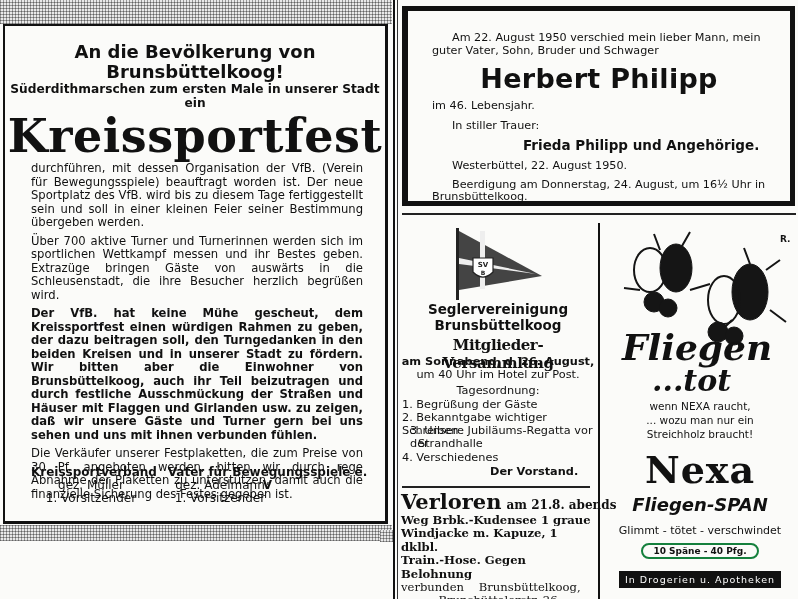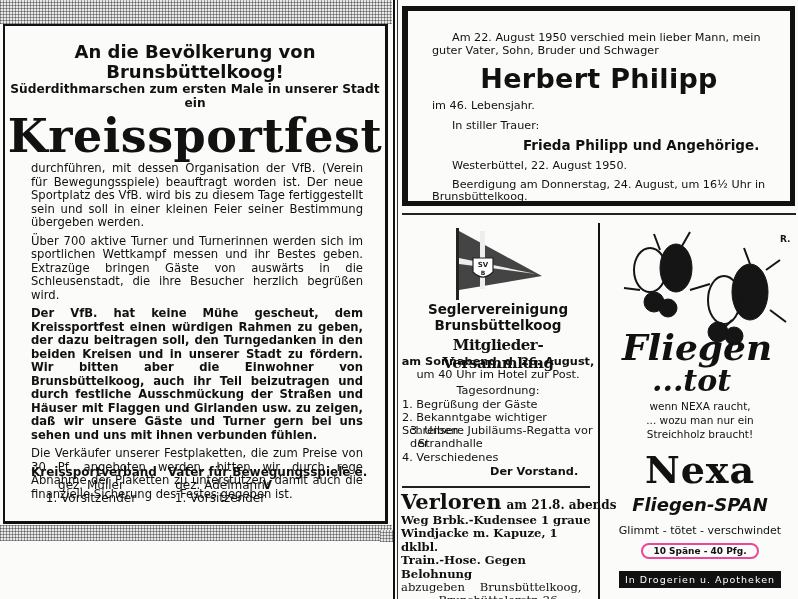--- a/index.html
+++ b/index.html
@@ -39,21 +39,21 @@
 
   
   .v-head { font-family:"DejaVu Serif", serif; font-weight:bold; font-size:21px; }
   .v-text { font-family:"DejaVu Serif", serif; font-size:11.6px; line-height:13.4px; font-weight:bold; }
 
   
   .n-script { font-family:"DejaVu Serif", serif; font-style:italic; font-weight:bold; font-size:36px; line-height:38px; }
   .n-small { font-size:10.5px; line-height:13px; }
   .n-logo { font-family:"DejaVu Serif", serif; font-weight:bold; font-size:38px; letter-spacing:1px; line-height:40px; }
   .n-span { font-weight:bold; font-size:18px; font-style:italic; }
-  .pill { border:2px solid #ec4899; border-radius:10px; font-size:9px; padding:1px 10px; font-weight:bold; display:inline-block; }
+  .pill { border:2px solid #15803d; border-radius:10px; font-size:9px; padding:1px 10px; font-weight:bold; display:inline-block; }
   .black-bar { background:#111; color:#fff; font-size:9.5px; letter-spacing:1px; padding:3px 6px; display:inline-block; }
 </style>
 </head>
 <body>
 
 <div class="hatch" style="left:0;top:0;width:392px;height:24px;"></div>
 <div class="hatch" style="left:0;top:525px;width:392px;height:16px;"></div>
 <div class="hatch" style="left:380px;top:530px;width:14px;height:12px;"></div>
 
 <div class="abs" style="left:393px;top:0;width:2px;height:599px;background:#111;"></div>
@@ -123,21 +123,21 @@
 <div class="abs" style="left:402px;top:486px;width:188px;height:2px;background:#222;"></div>
 
 <div class="abs" style="left:401px;top:489px;width:194px;height:108px;">
   <div style="white-space:nowrap;">
     <span class="v-head">Verloren</span>
     <span class="v-text" style="font-size:12px;">am 21.8. abends</span>
   </div>
   <div class="v-text">Weg Brbk.-Kudensee 1 graue</div>
   <div class="v-text">Windjacke m. Kapuze, 1 dklbl.</div>
   <div class="v-text">Train.-Hose. Gegen Belohnung</div>
-  <div class="v-text" style="font-weight:normal;white-space:pre;">abzugeben    Brunsbüttelkoog,</div>
+  <div class="v-text" style="font-weight:normal;white-space:pre;">verbunden    Brunsbüttelkoog,</div>
   <div class="v-text center" style="font-weight:normal;">Brunsbüttelerstr. 26</div>
 
 </div>
 
 <div class="abs" style="left:602px;top:218px;width:196px;height:381px;">
   <svg class="abs" style="left:18px;top:12px;" width="170" height="118" viewBox="0 0 170 118">
     <g fill="#151515" stroke="#151515">
       <ellipse cx="30" cy="40" rx="16" ry="22" fill="none" stroke-width="2"></ellipse>
       <ellipse cx="56" cy="38" rx="16" ry="24"></ellipse>
       <circle cx="34" cy="72" r="10"></circle>

